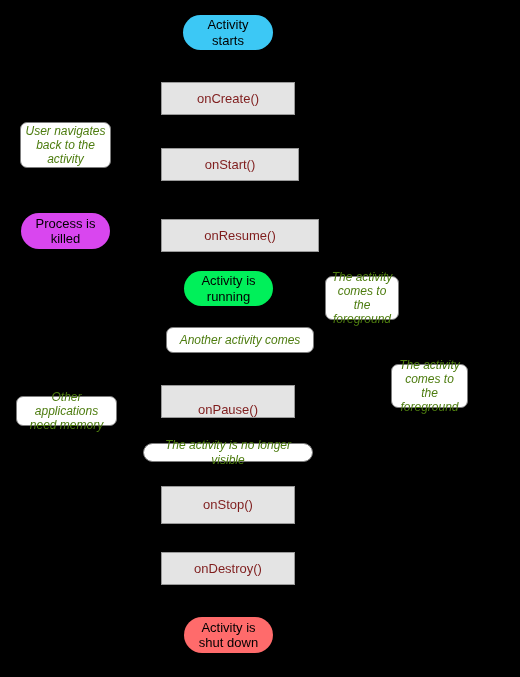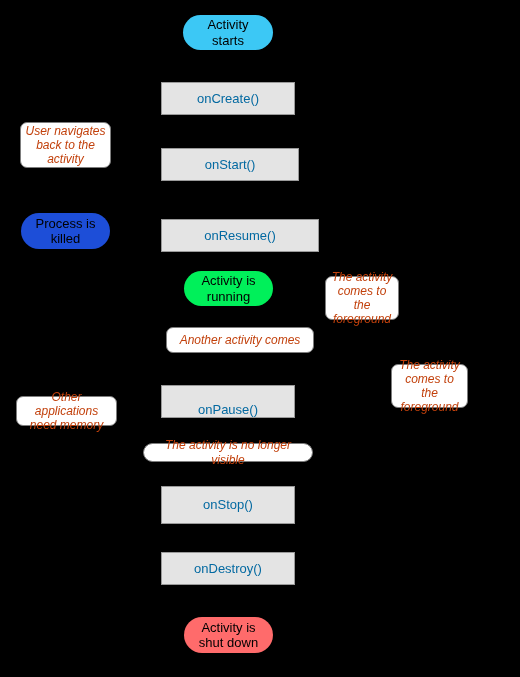--- a/index.html
+++ b/index.html
@@ -21,40 +21,40 @@
     display: flex;
     align-items: center;
     justify-content: center;
     text-align: center;
     line-height: 1.18;
   }
   
   .method {
     background: #E4E4E4;
     border: 1px solid #9a9a9a;
-    color: #0369a1;
+    color: #7f1d1d;
     font-size: 13px;
   }
   
   .state {
     color: #000000;
     font-size: 13px;
     border-radius: 999px;
   }
   .state-start { background: #3CC8F5; }
   .state-running { background: #00F05A; }
-  .state-killed { background: #1d4ed8; }
+  .state-killed { background: #d946ef; }
   .state-shutdown { background: #FF6B6B; }
 
   
   .note {
     background: #FFFFFF;
     border: 1px solid #7d7d7d;
     border-radius: 7px;
-    color: #c2410c;
+    color: #4d7c0f;
     font-size: 12px;
     font-style: italic;
     box-shadow: 1px 1px 0 rgba(0,0,0,0.45);
     padding: 1px 4px;
   }
   .note-pill { border-radius: 999px; }
   .note span, .method span, .state span { display: block; width: 100%; }
 </style>
 </head>
 <body>

